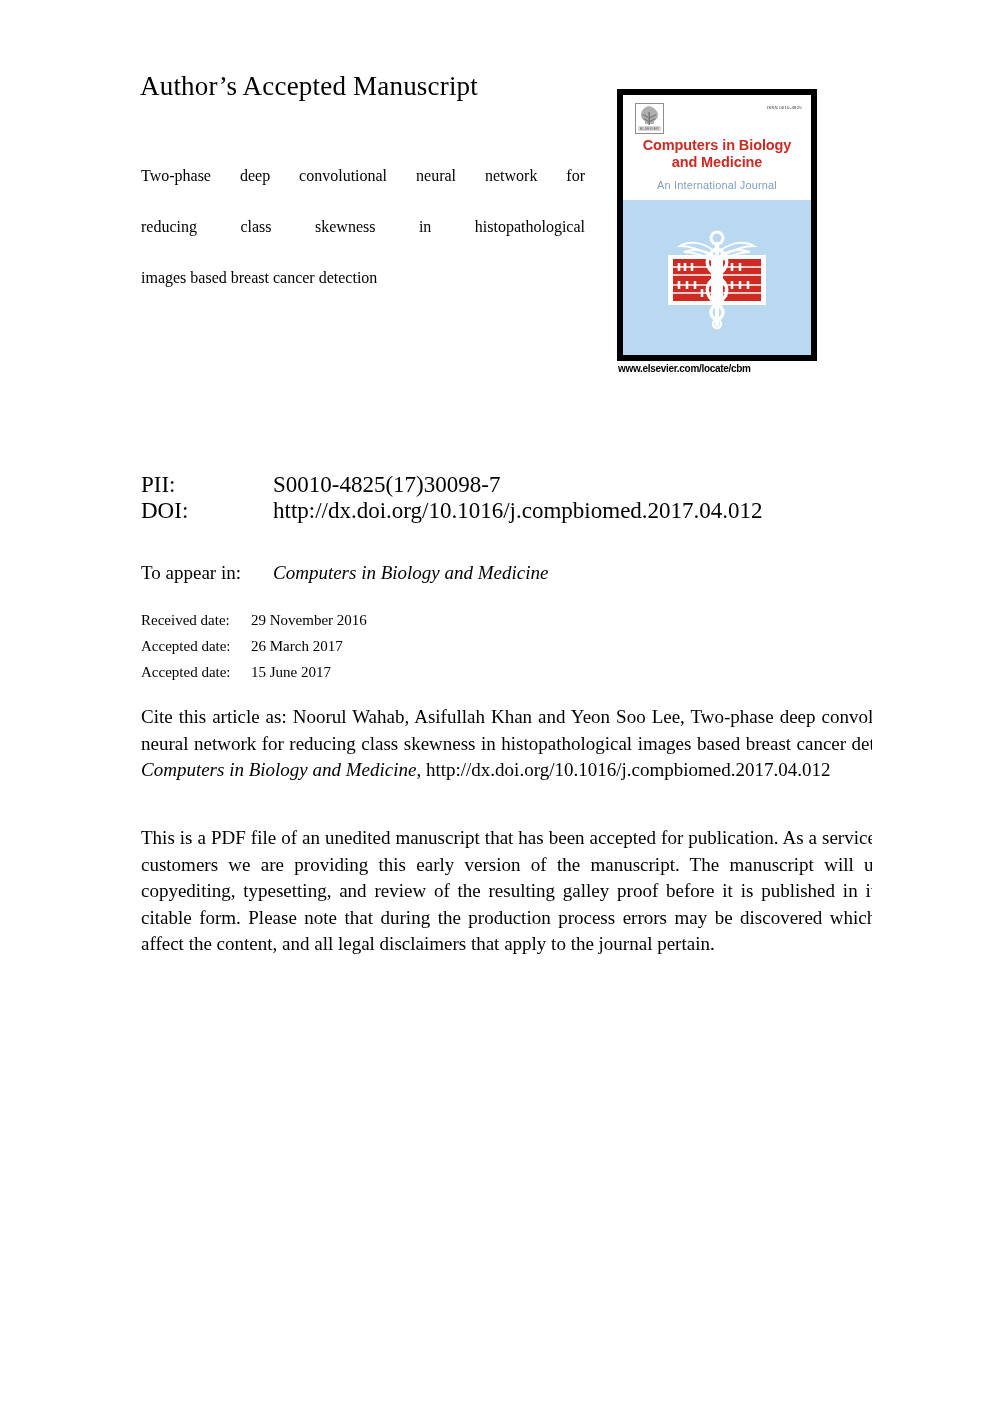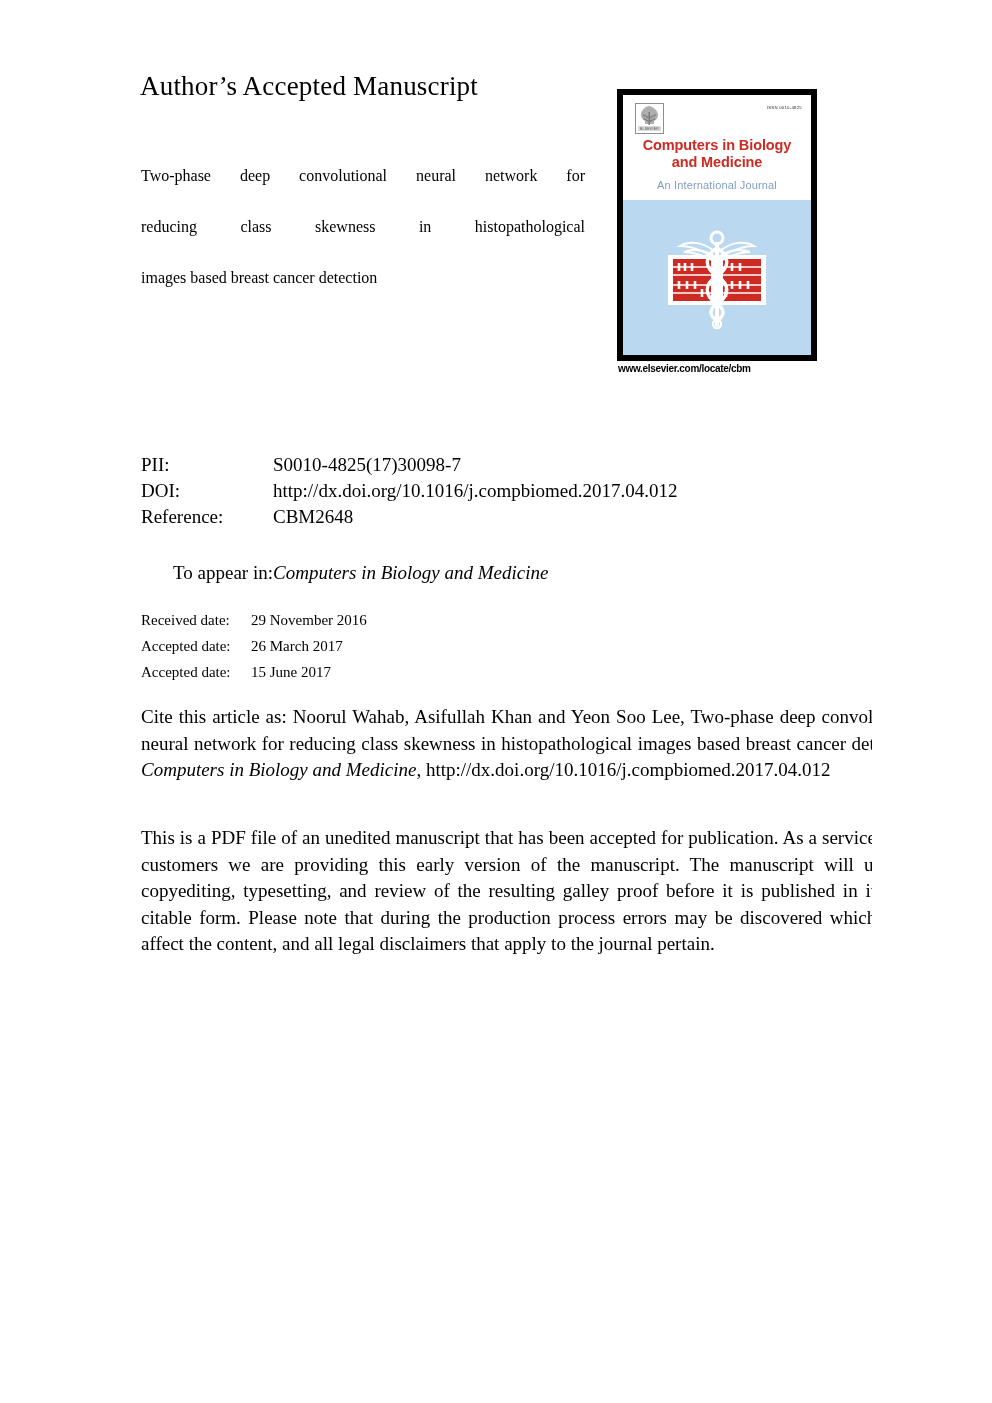--- a/index.html
+++ b/index.html
@@ -159,39 +159,38 @@
     font-size: 10px;
     letter-spacing: -0.3px;
     color: #000;
     white-space: nowrap;
   }
 
   
   .meta {
     position: absolute;
     left: 141px;
-    top: 452px;
-    font-size: 19px;
+    top: 472px;
+    font-size: 23px;
     line-height: 26px;
   }
   .meta-row {
     display: flex;
     white-space: nowrap;
   }
   .meta-label { width: 132px; flex: 0 0 132px; }
   .meta-value { }
 
   .appear {
     position: absolute;
     left: 141px;
     top: 562px;
     font-size: 19px;
     display: flex;
     white-space: nowrap;
-    text-align: right;
   }
   .appear-label { width: 132px; flex: 0 0 132px; }
   .appear-value { font-style: italic; }
 
   .dates {
     position: absolute;
     left: 141px;
     top: 607px;
     font-size: 15px;
     line-height: 26px;
@@ -321,24 +320,20 @@
 
   <div class="meta">
     <div class="meta-row">
       <span class="meta-label">PII:</span>
       <span class="meta-value">S0010-4825(17)30098-7</span>
     </div>
     <div class="meta-row">
       <span class="meta-label">DOI:</span>
       <span class="meta-value">http://dx.doi.org/10.1016/j.compbiomed.2017.04.012</span>
     </div>
-    <div class="meta-row">
-      <span class="meta-label">Reference:</span>
-      <span class="meta-value">CBM2648</span>
-    </div>
   </div>
 
   <div class="appear">
     <span class="appear-label">To appear in:</span>
     <span class="appear-value">Computers in Biology and Medicine</span>
   </div>
 
   <div class="dates">
     <div class="date-row">
       <span class="date-label">Received date:</span>

